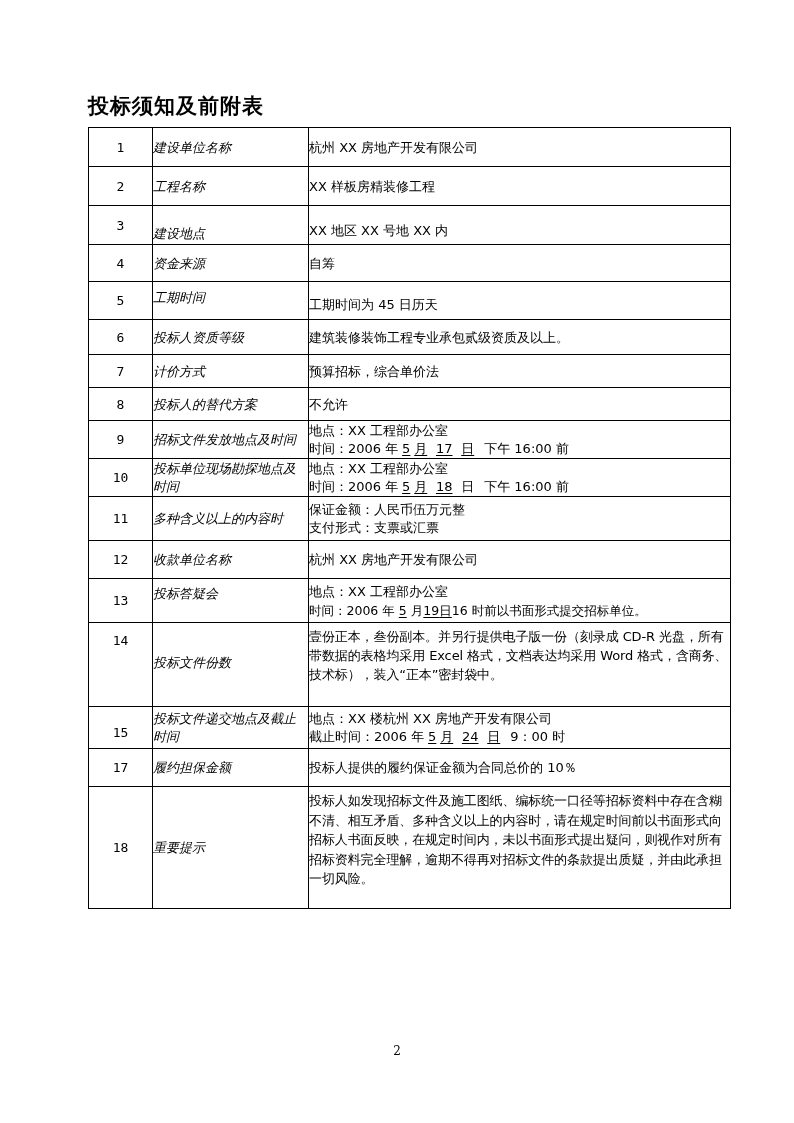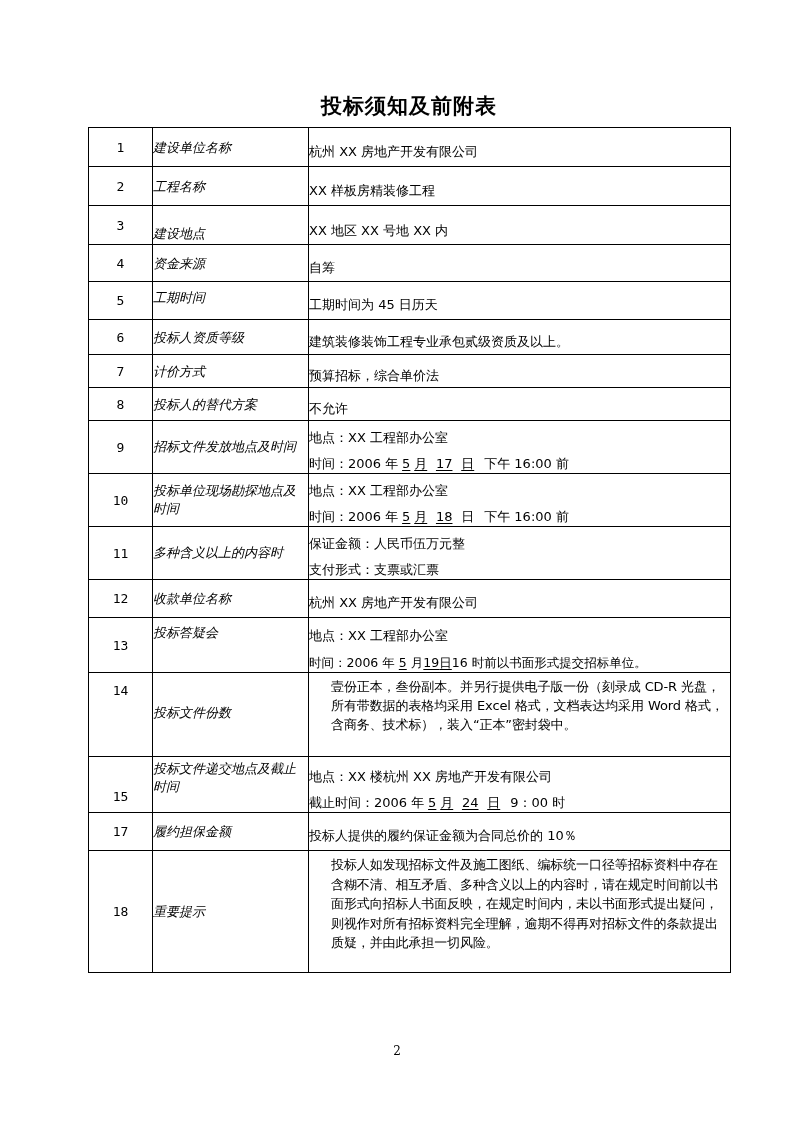--- a/index.html
+++ b/index.html
@@ -20,21 +20,21 @@
     left: 0; top: 0;
     width: 794px;
     height: 1123px;
     overflow: hidden;
   }
   .doc-title {
     position: absolute;
     left: 88px;
     top: 92px;
     width: 642px;
-    text-align: center;
+    text-align: left;
     font-family: "DejaVu Serif", serif;
     font-weight: bold;
     font-size: 21px;
     letter-spacing: 1px;
     line-height: 28px;
   }
   table.main {
     position: absolute;
     left: 88px;
     top: 127px;
@@ -68,22 +68,22 @@
   }
   .cell-item {
     text-align: left;
     padding: 2px 4px;
     font-style: italic;
   }
   .cell-desc {
     text-align: left;
     padding: 3px 6px 3px 7px;
   }
-  .cell-desc .ln { display: block; white-space: nowrap; margin-top: 8px; }
-  .cell-desc .wrap { display: block; white-space: normal; margin-left: 22px; }
+  .cell-desc .ln { display: block; white-space: nowrap; }
+  .cell-desc .wrap { display: block; white-space: normal; }
   .u {
     text-decoration: underline;
     text-underline-offset: 2px;
   }
   .pad-r { display:inline-block; min-width: 16px; text-align:center; }
   .pad-w { display:inline-block; min-width: 34px; text-align:center; }
   .spacer { display:inline-block; width: 10px; }
 
   .page-number {
     position: absolute;

